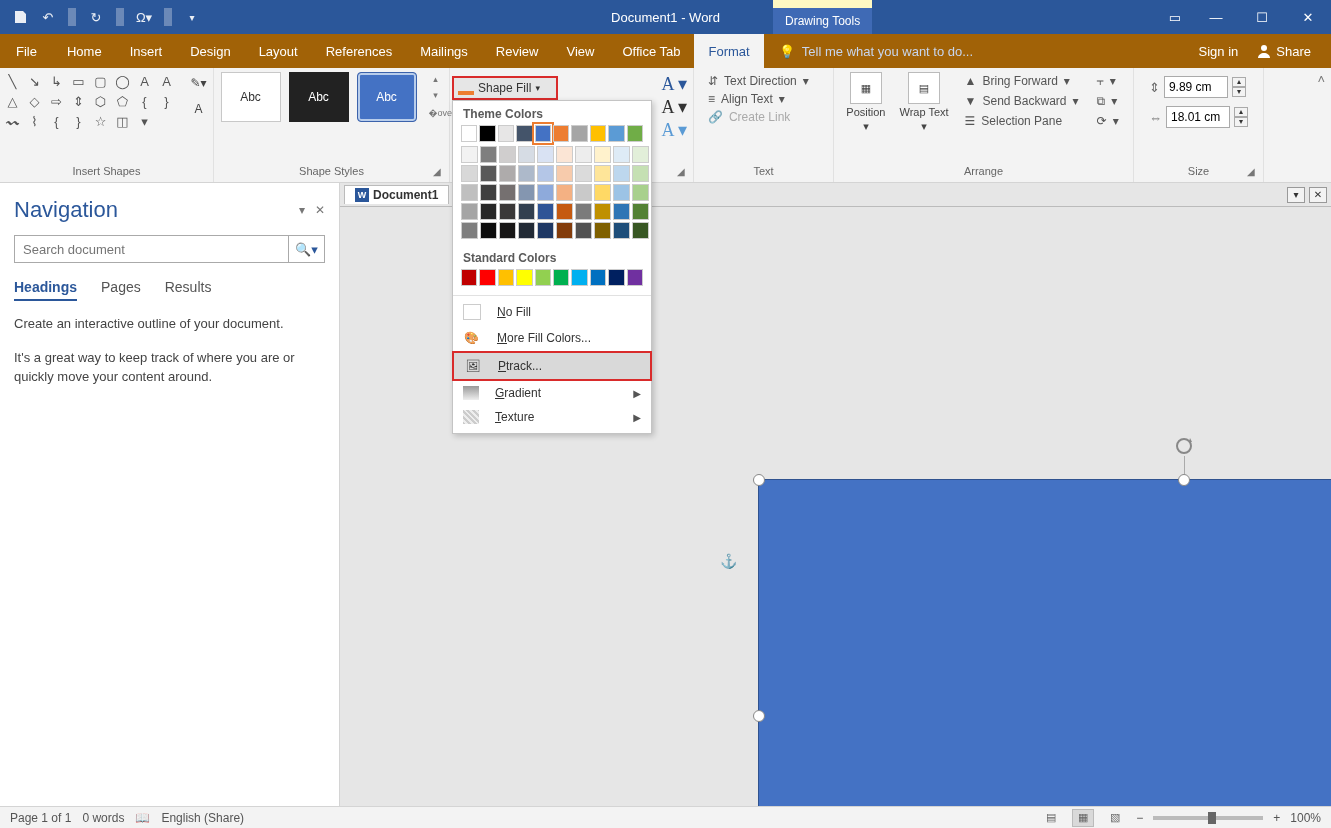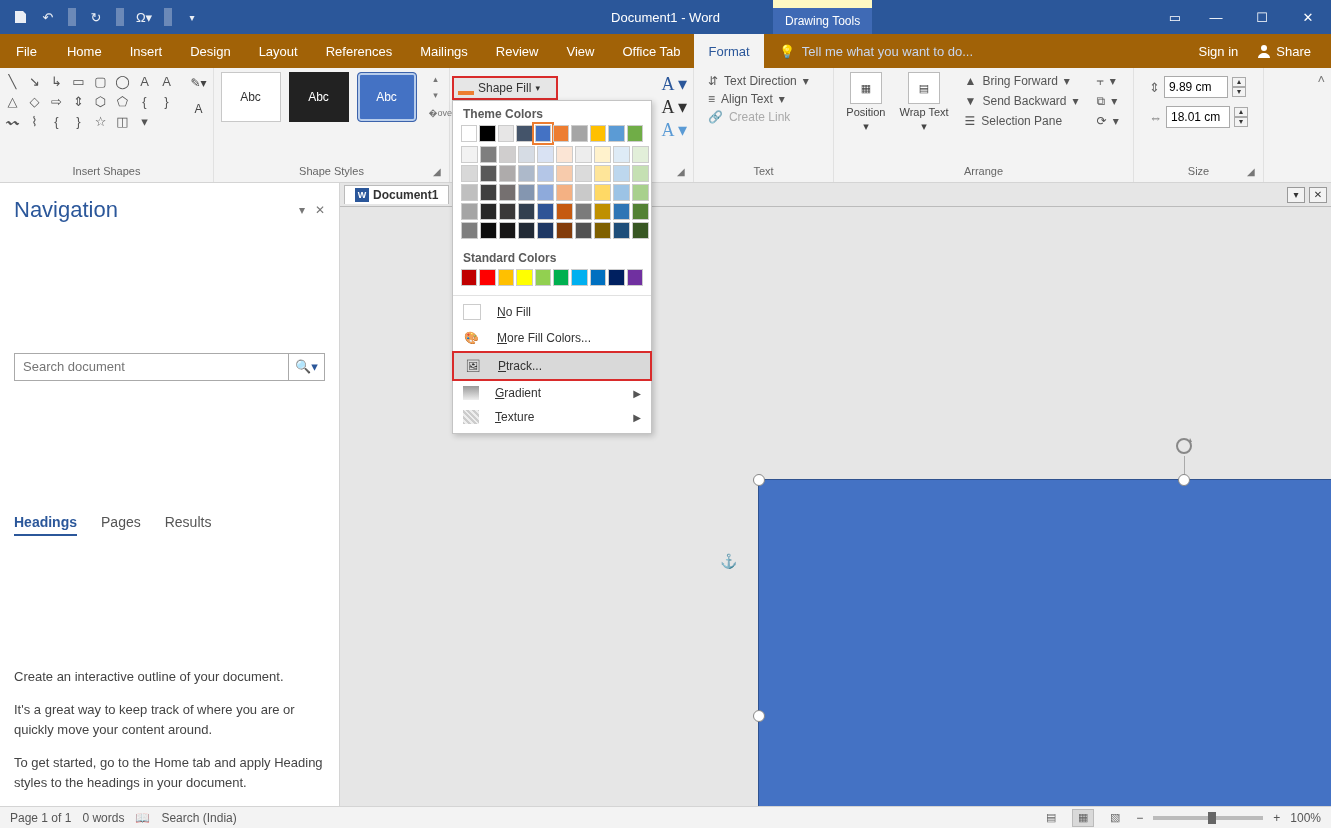--- a/index.html
+++ b/index.html
@@ -68,21 +68,21 @@
 .vbig{ display:flex; flex-direction:column; align-items:center; gap:2px; font-size:11px; color:#444; padding:0 4px;}
 .vbig .ic{ width:32px; height:32px; background:#fff; border:1px solid #bbb; display:flex; align-items:center; justify-content:center;}
 
 .size-row{ display:flex; align-items:center; gap:4px; }
 .size-input{ width:64px; height:22px; border:1px solid #aaa; background:#fff; font-size:12px; padding:0 4px;}
 .spinbox{ display:flex; flex-direction:column;}
 .spinbox div{ width:14px; height:10px; border:1px solid #aaa; font-size:8px; text-align:center; line-height:8px; background:#f3f3f3;}
 
 
 .body-area{ display:flex; height:calc(828px - 34px - 34px - 115px - 22px); }
-.nav-pane{ width:340px; border-right:1px solid #d4d4d4; padding:14px 14px 0 14px; display:flex; flex-direction:column; gap:24px;justify-content:space-between;}
+.nav-pane{ width:340px; border-right:1px solid #d4d4d4; padding:14px 14px 0 14px; display:flex; flex-direction:column; gap:12px;}
 .nav-title{ font-size:22px; color:#2b579a; font-weight:400; display:flex; align-items:center; justify-content:space-between;}
 .nav-title .ctrls{ font-size:12px; color:#777; display:flex; gap:10px;}
 .search-box{ display:flex; border:1px solid #aaa; height:28px;}
 .search-box input{ flex:1; border:none; padding:0 8px; font-size:13px; outline:none;}
 .search-box .sbtn{ width:36px; border-left:1px solid #aaa; display:flex; align-items:center; justify-content:center; color:#2b579a;}
 .nav-tabs{ display:flex; gap:24px; font-size:14px; color:#555; border-bottom:1px solid transparent;}
 .nav-tabs .nt{ padding:4px 0;}
 .nav-tabs .nt.active{ color:#2b579a; font-weight:600; border-bottom:2px solid #2b579a;}
 .nav-help{ font-size:13px; color:#444; line-height:1.5; }
 .nav-help p{ margin-bottom:14px;}
@@ -419,21 +419,20 @@
       <div class="sbtn">🔍▾</div>
     </div>
     <div class="nav-tabs">
       <div class="nt active">Headings</div>
       <div class="nt">Pages</div>
       <div class="nt">Results</div>
     </div>
     <div class="nav-help">
       <p>Create an interactive outline of your document.</p>
       <p>It's a great way to keep track of where you are or quickly move your content around.</p>
-      <p>To get started, go to the Home tab and apply Heading styles to the headings in your document.</p>
     </div>
   </div>
 
   <div class="doc-area">
     <div class="doc-tabbar">
       <div class="dtab">
         <span class="wicon">W</span>
         <span>Document1</span>
       </div>
       <div class="tctrl">
@@ -456,21 +455,21 @@
       <div class="handle ml"></div>
 
     </div>
   </div>
 </div>
 
 <div class="statusbar">
   <span>Page 1 of 1</span>
   <span>0 words</span>
   <span>📖</span>
-  <span>Search (India)</span>
+  <span>English (Share)</span>
   <div class="right">
     <div class="view-btn">▤</div>
     <div class="view-btn active">▦</div>
     <div class="view-btn">▧</div>
     <span>−</span>
     <div class="zoom-slider">
         <div class="thumb"></div>
       </div>
     <span>+</span>
     <span>100%</span>

